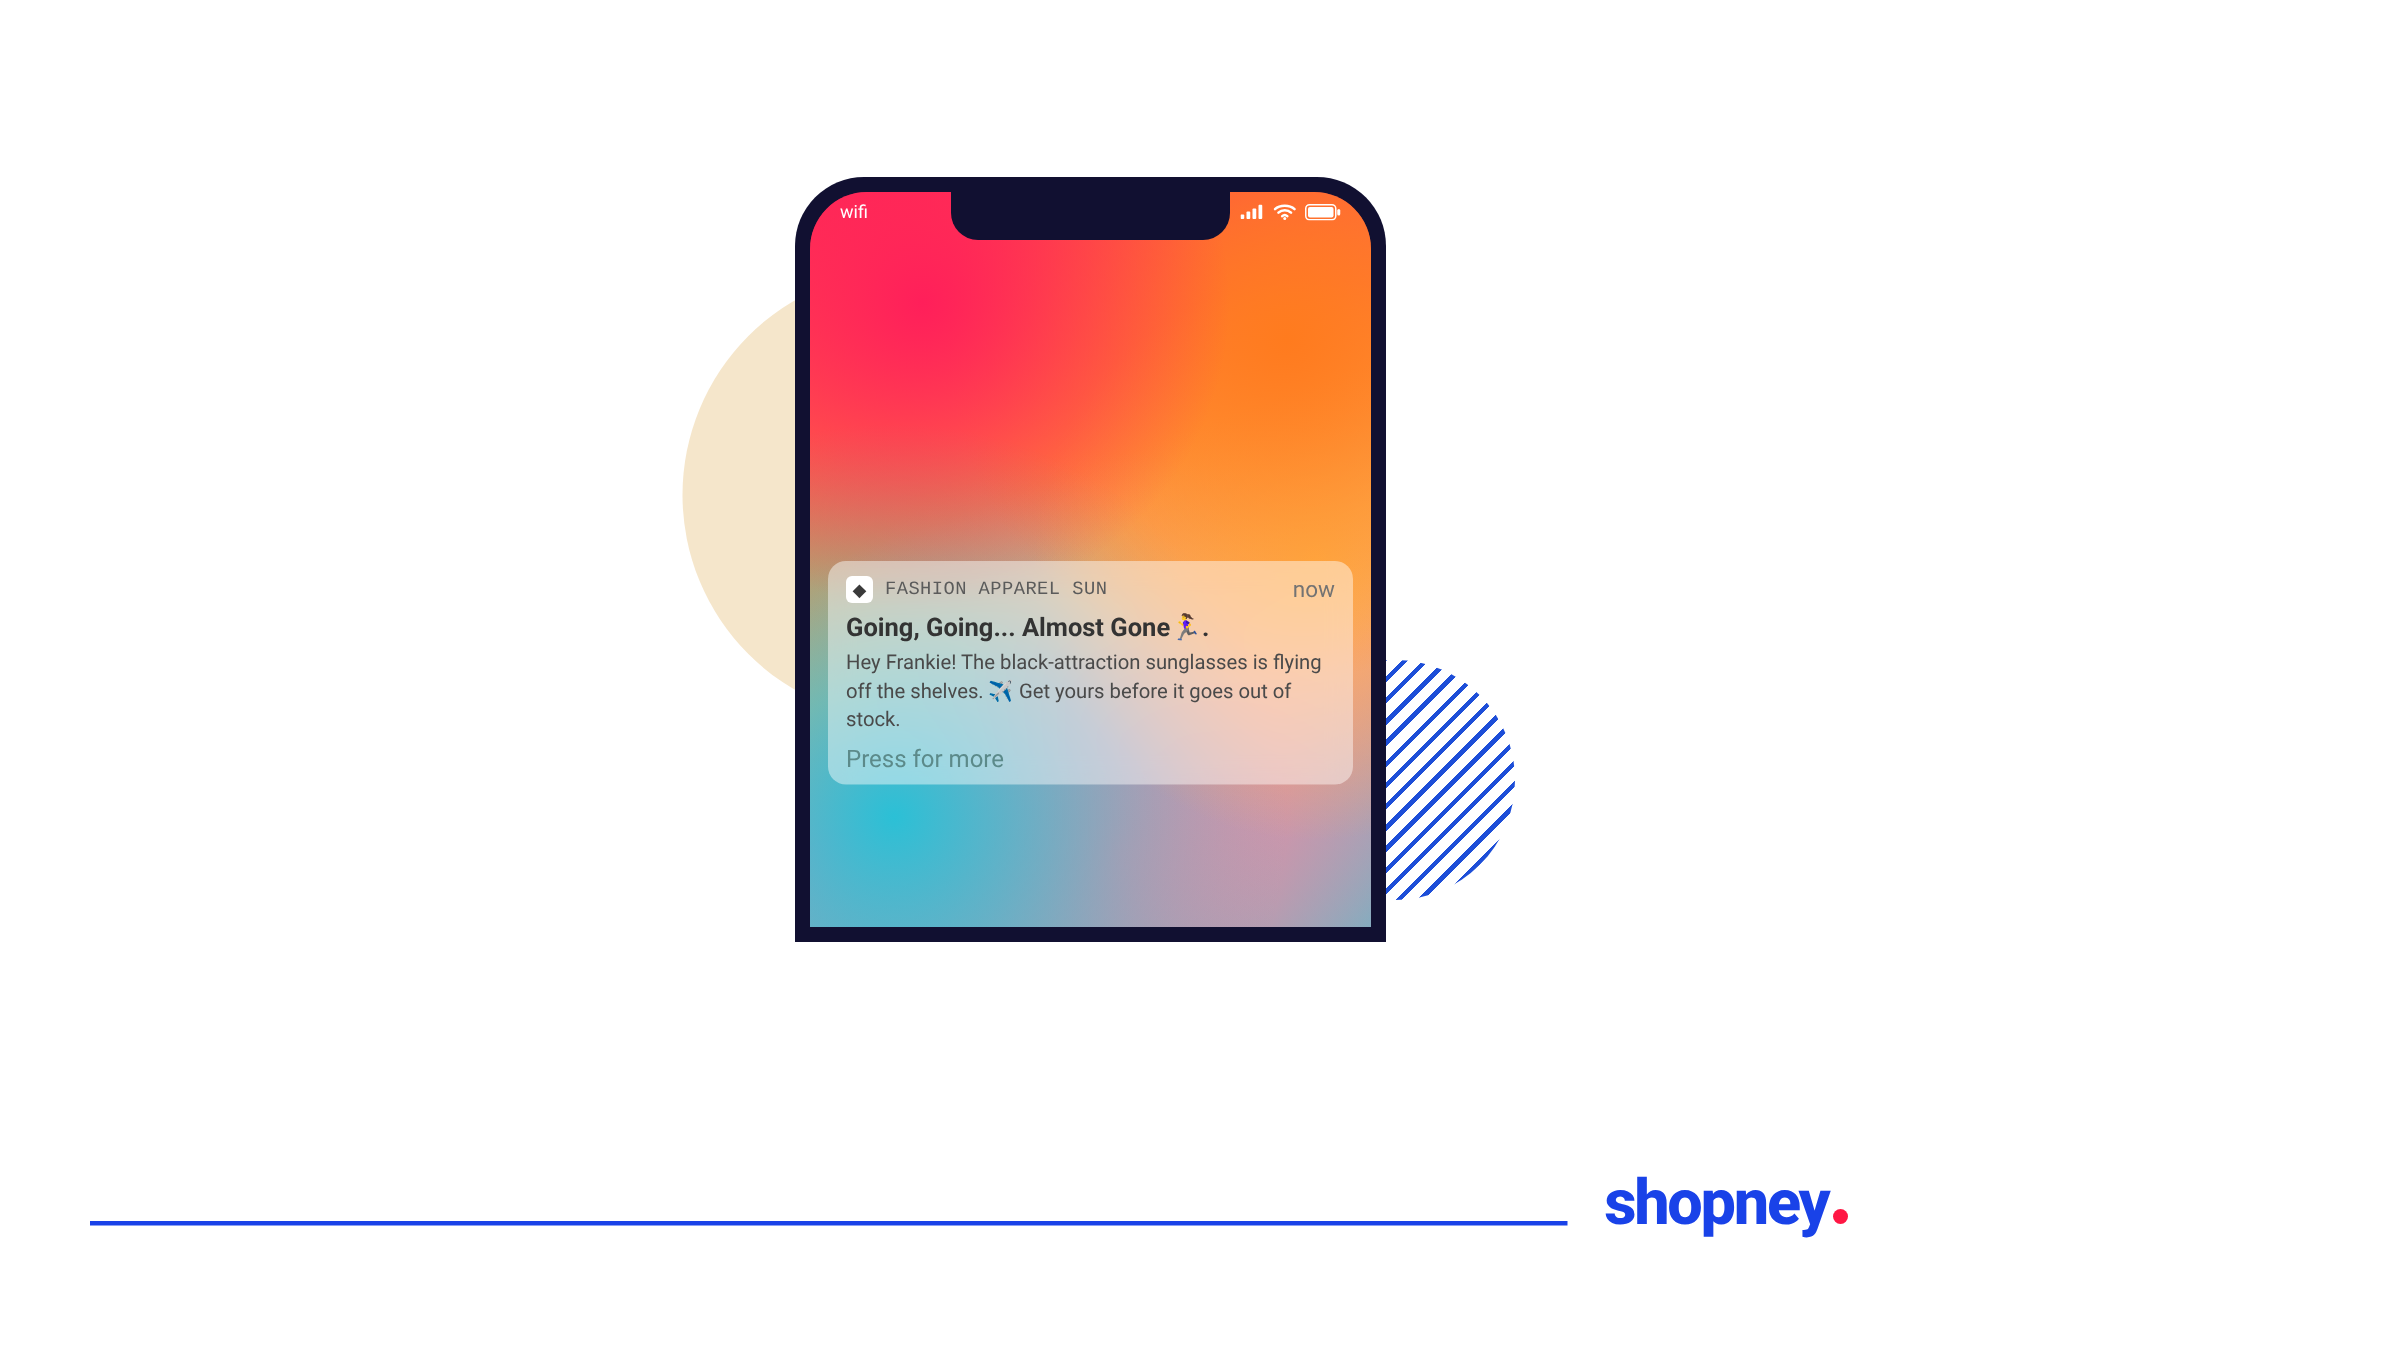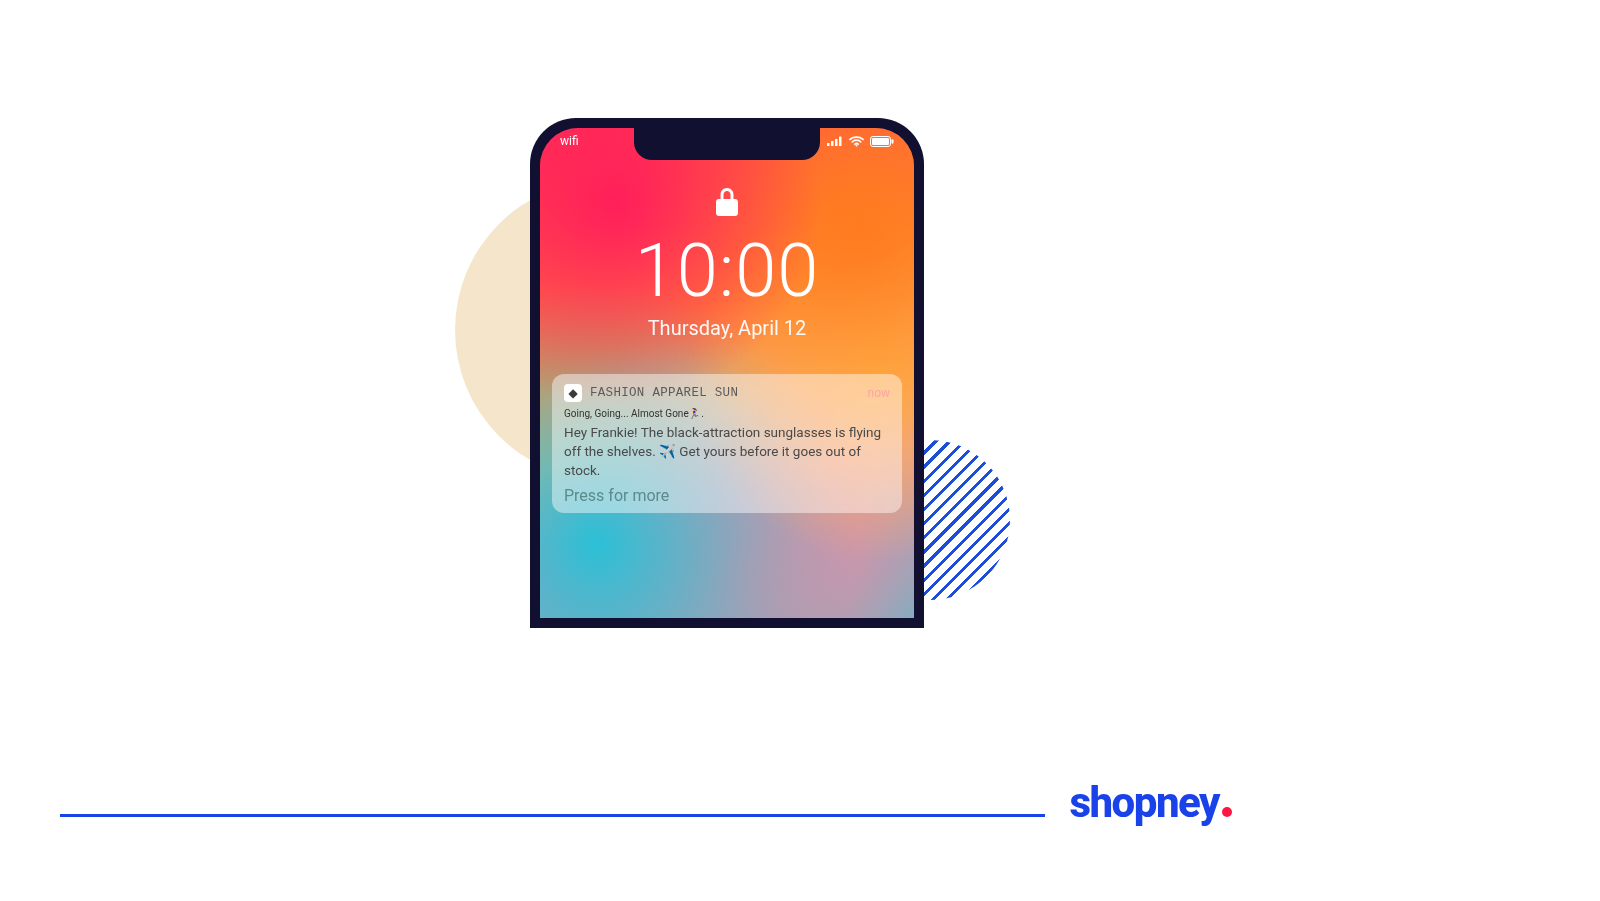--- a/index.html
+++ b/index.html
@@ -90,22 +90,22 @@
   .notif-header {
     display: flex; align-items: center; gap: 8px; margin-bottom: 6px;
   }
   .app-icon {
     width: 18px; height: 18px; border-radius: 4px;
     background: #fff;
     display: flex; align-items: center; justify-content: center;
     font-size: 12px;
   }
   .app-name { font-size: 12.5px; letter-spacing: .3px; color: #5b5b5b; font-weight: 500; flex: 1; font-family: Liberation Mono, monospace; }
-  .notif-time { font-size: 12px; color: #fca5a5; }
-  .notif-title { font-size: 10px; font-weight: 400; color: #333; margin-bottom: 4px; }
+  .notif-time { font-size: 15px; color: #737373; }
+  .notif-title { font-size: 17px; font-weight: 700; color: #333; margin-bottom: 4px; }
   .notif-body { font-size: 13.5px; line-height: 1.4; color: #4a4a4a; }
   .notif-press { margin-top: 6px; font-size: 16px; color: #5c8a8a; }
 
   
   .cutoff {
     position: absolute;
     left: 0; right: 0; top: 628px; height: 300px;
     background: #fff;
   }
 
@@ -173,29 +173,20 @@
                 <rect x="0.5" y="0.5" width="20" height="10" rx="2.5" fill="none" stroke="#fff" stroke-width="1"></rect>
                 <rect x="2" y="2" width="17" height="7" rx="1.3" fill="#fff"></rect>
                 <rect x="21.5" y="3.3" width="2" height="4.4" rx="1" fill="#fff"></rect>
               </svg>
           </span>
         </div>
       </div>
 
       <div class="notch"></div>
 
-      <div class="lock-area">
-        <span class="lock-icon">
-          <svg width="22" height="28" viewBox="0 0 22 28">
-              <path fill="#fff" d="M11 0c-3.6 0-6.5 2.9-6.5 6.5V11H3c-1.7 0-3 1.3-3 3v11c0 1.7 1.3 3 3 3h16c1.7 0 3-1.3 3-3V14c0-1.7-1.3-3-3-3h-1.5V6.5C17.5 2.9 14.6 0 11 0zm0 3c1.9 0 3.5 1.6 3.5 3.5V11h-7V6.5C7.5 4.6 9.1 3 11 3z"></path>
-            </svg>
-        </span>
-        <div class="time">10:00</div>
-        <div class="date">Thursday, April 12</div>
-      </div>
 
       <div class="notif">
         <div class="notif-header">
           <span class="app-icon">◆</span>
           <span class="app-name">FASHION APPAREL SUN</span>
           <span class="notif-time">now</span>
         </div>
         <div class="notif-title">Going, Going... Almost Gone🏃‍♀️.</div>
         <div class="notif-body">Hey Frankie! The black-attraction sunglasses is flying off the shelves. ✈️ Get yours before it goes out of stock.</div>
         <div class="notif-press">Press for more</div>

